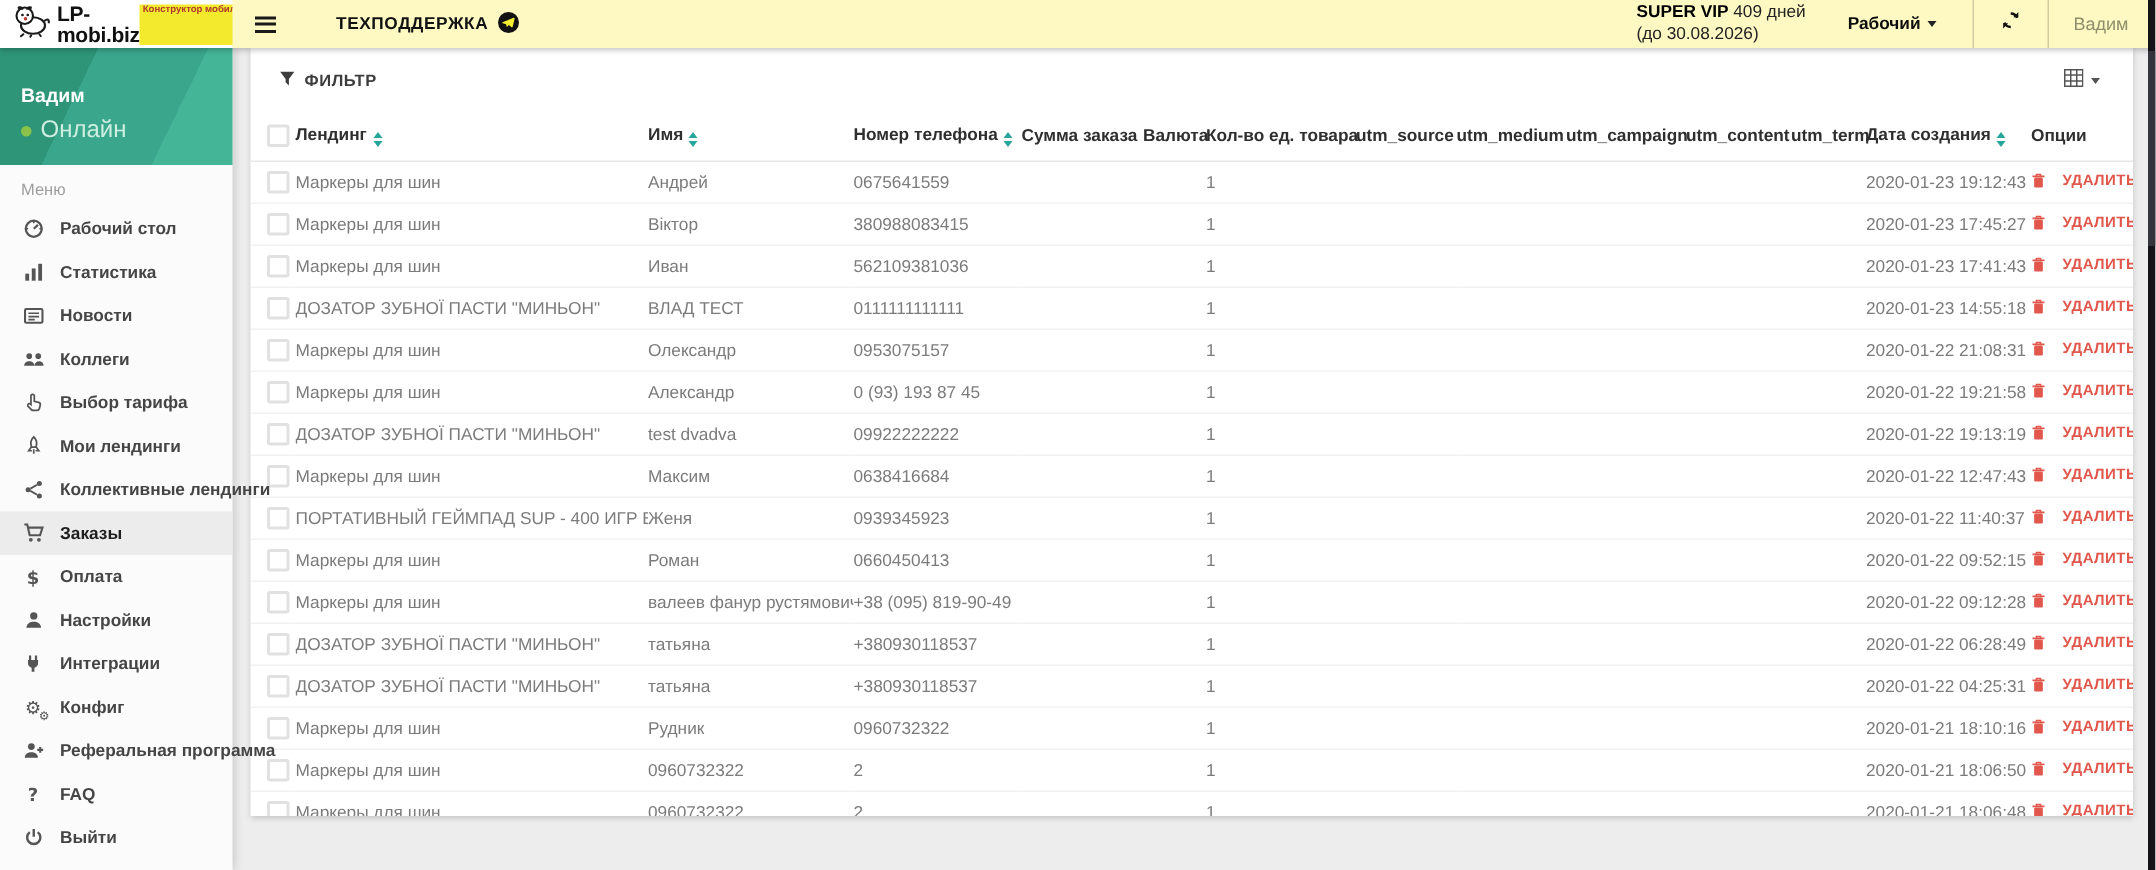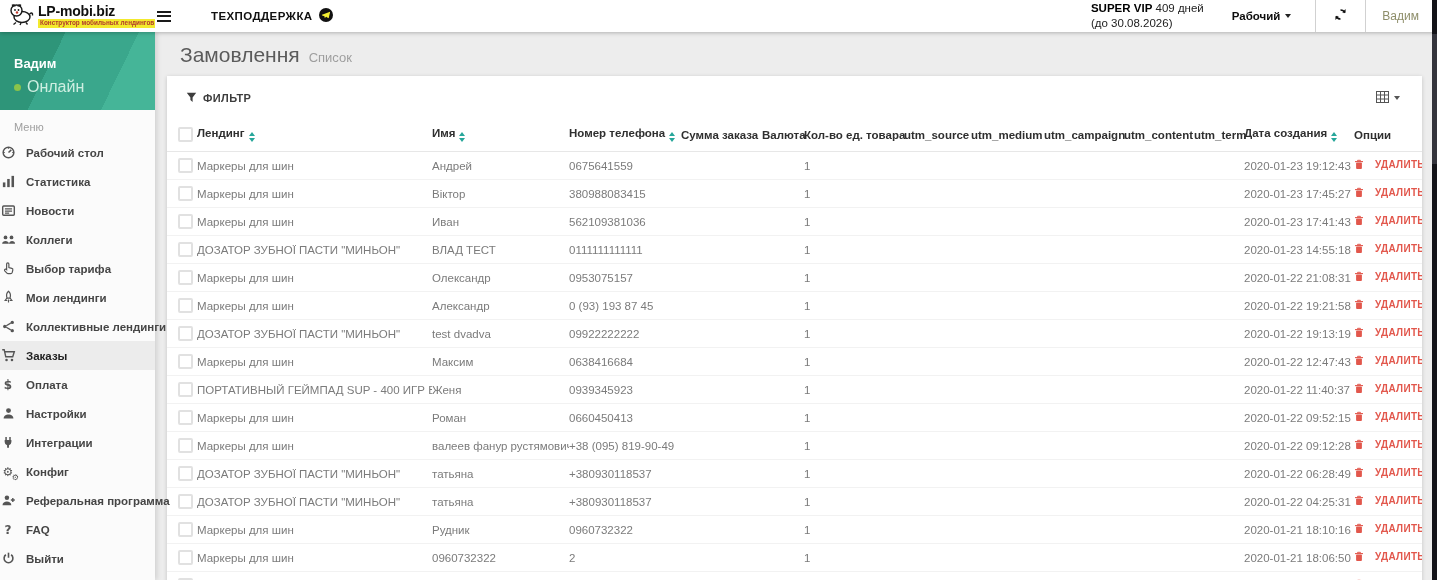--- a/index.html
+++ b/index.html
@@ -2,24 +2,24 @@
 <html><head>
 <meta charset="utf-8">
 <style>
   * { box-sizing: border-box; margin: 0; padding: 0; }
   html,body { width:1437px; height:580px; overflow:hidden; }
   body { font-family:"Liberation Sans",sans-serif; background:#ededed; position:relative; }
 
   
   .topbar { display:flex; height:32px; position:relative; z-index:30; box-shadow:0 1px 4px rgba(0,0,0,.25); }
   .logo-box { width:155px; background:#fff; display:flex; align-items:center; gap:4px; padding:2px 4px 2px 8px; flex:none; }
-  .logo-text { display:flex; flex-direction:column; line-height:1; }
+  .logo-text { display:flex; flex-direction:row; line-height:1; }
   .logo-title { font-size:14px; font-weight:bold; color:#101010; letter-spacing:-.2px; }
   .logo-tagline { font-size:6.4px; font-weight:bold; color:#b03a2e; background:#f3ea2e; padding:1px 2px; margin-top:1px; white-space:nowrap; }
-  .topbar-main { flex:1; background:#ffffff; display:flex; align-items:center; }
+  .topbar-main { flex:1; background:#fef9c3; display:flex; align-items:center; padding-left:13px; }
   .burger { display:flex; flex-direction:column; gap:2.5px; cursor:pointer; padding:4px 2px; }
   .burger span { display:block; width:14px; height:2px; background:#1a1a1a; }
   .support-btn { display:flex; align-items:center; gap:6px; margin-left:38px; font-size:11.5px; font-weight:bold; color:#111; letter-spacing:.4px; cursor:pointer; }
   .tb-spacer { flex:1; }
   .plan-info { font-size:11.5px; color:#222; line-height:1.3; white-space:nowrap; }
   .plan-info b { color:#000; }
   .lang-switch { display:flex; align-items:center; gap:5px; font-size:11.5px; font-weight:bold; color:#0d0d0d; margin:0 24px 0 28px; cursor:pointer; }
   .caret-down { width:0; height:0; border-left:3.5px solid transparent; border-right:3.5px solid transparent; border-top:4px solid #222; }
   .tb-divider { width:1px; height:32px; background:rgba(0,0,0,.18); flex:none; }
   .refresh-btn { padding:0 17px; display:flex; align-items:center; cursor:pointer; }
@@ -28,21 +28,21 @@
   
   .layout { display:flex; height:548px; }
 
   
   .sidebar { width:155px; flex:none; background:#fbfbfb; box-shadow:2px 0 5px rgba(0,0,0,.12); position:relative; z-index:20; }
   .user-panel { height:78px; position:relative; overflow:hidden; background:linear-gradient(116deg,#2e9579 0%,#2e9579 34%,#3aa78c 34%,#3aa78c 72%,#45b598 72%,#45b598 100%); padding:24px 0 0 14px; }
   .user-name { color:#fff; font-size:13px; font-weight:bold; }
   .user-status { display:flex; align-items:center; gap:6px; margin-top:7px; color:#cdeee1; font-size:16px; }
   .status-dot { width:7px; height:7px; border-radius:50%; background:#8bc34a; }
   .menu-label { color:#9e9e9e; font-size:11px; padding:11px 0 5px 14px; }
-  .menu-item { display:flex; align-items:center; gap:10px; height:29px; font-size:11.5px; font-weight:600; color:#454545; cursor:pointer; white-space:nowrap; }
+  .menu-item { display:flex; align-items:center; gap:10px; height:29px; padding-left:14px; font-size:11.5px; font-weight:600; color:#454545; cursor:pointer; white-space:nowrap; }
   .menu-item.active { background:#ececec; font-weight:bold; color:#1f1f1f; }
   .mi-icon { width:16px; height:16px; flex:none; display:flex; align-items:center; justify-content:center; color:#555; font-weight:bold; font-family:"DejaVu Sans","Liberation Sans",sans-serif; font-size:12px; position:relative; }
   .mi-icon svg { width:15px; height:15px; }
   .gear-small { position:absolute; font-size:8px; right:-3px; bottom:-2px; }
 
   
   .main { flex:1; position:relative; }
   .page-head { padding:11px 0 9px 25px; display:flex; align-items:baseline; gap:9px; }
   .page-title { font-size:21px; color:#5b5b5b; font-weight:400; }
   .page-subtitle { font-size:13px; color:#9e9e9e; }
@@ -263,24 +263,20 @@
               <path d="M8 1.8 v5.4" stroke="#555" stroke-width="1.7"></path>
               <path d="M5.2 4 a4.7 4.7 0 1 0 5.6 0" fill="none" stroke="#555" stroke-width="1.7"></path>
             </svg>
           </span>
           <span>Выйти</span>
         </div>
       </div>
   </div>
 
   <div class="main">
-    <div class="page-head">
-      <span class="page-title">Замовлення</span>
-      <span class="page-subtitle">Список</span>
-    </div>
     <div class="card">
       <div class="card-toolbar">
         <div class="filter-btn">
           <span>
             <svg width="11" height="11" viewBox="0 0 11 11">
                 <path d="M.8 .8 h9.4 L6.6 5.6 v4.4 L4.4 7.9 V5.6 Z" fill="#3d3d3d"></path>
               </svg>
           </span>
           <span>ФИЛЬТР</span>
         </div>

